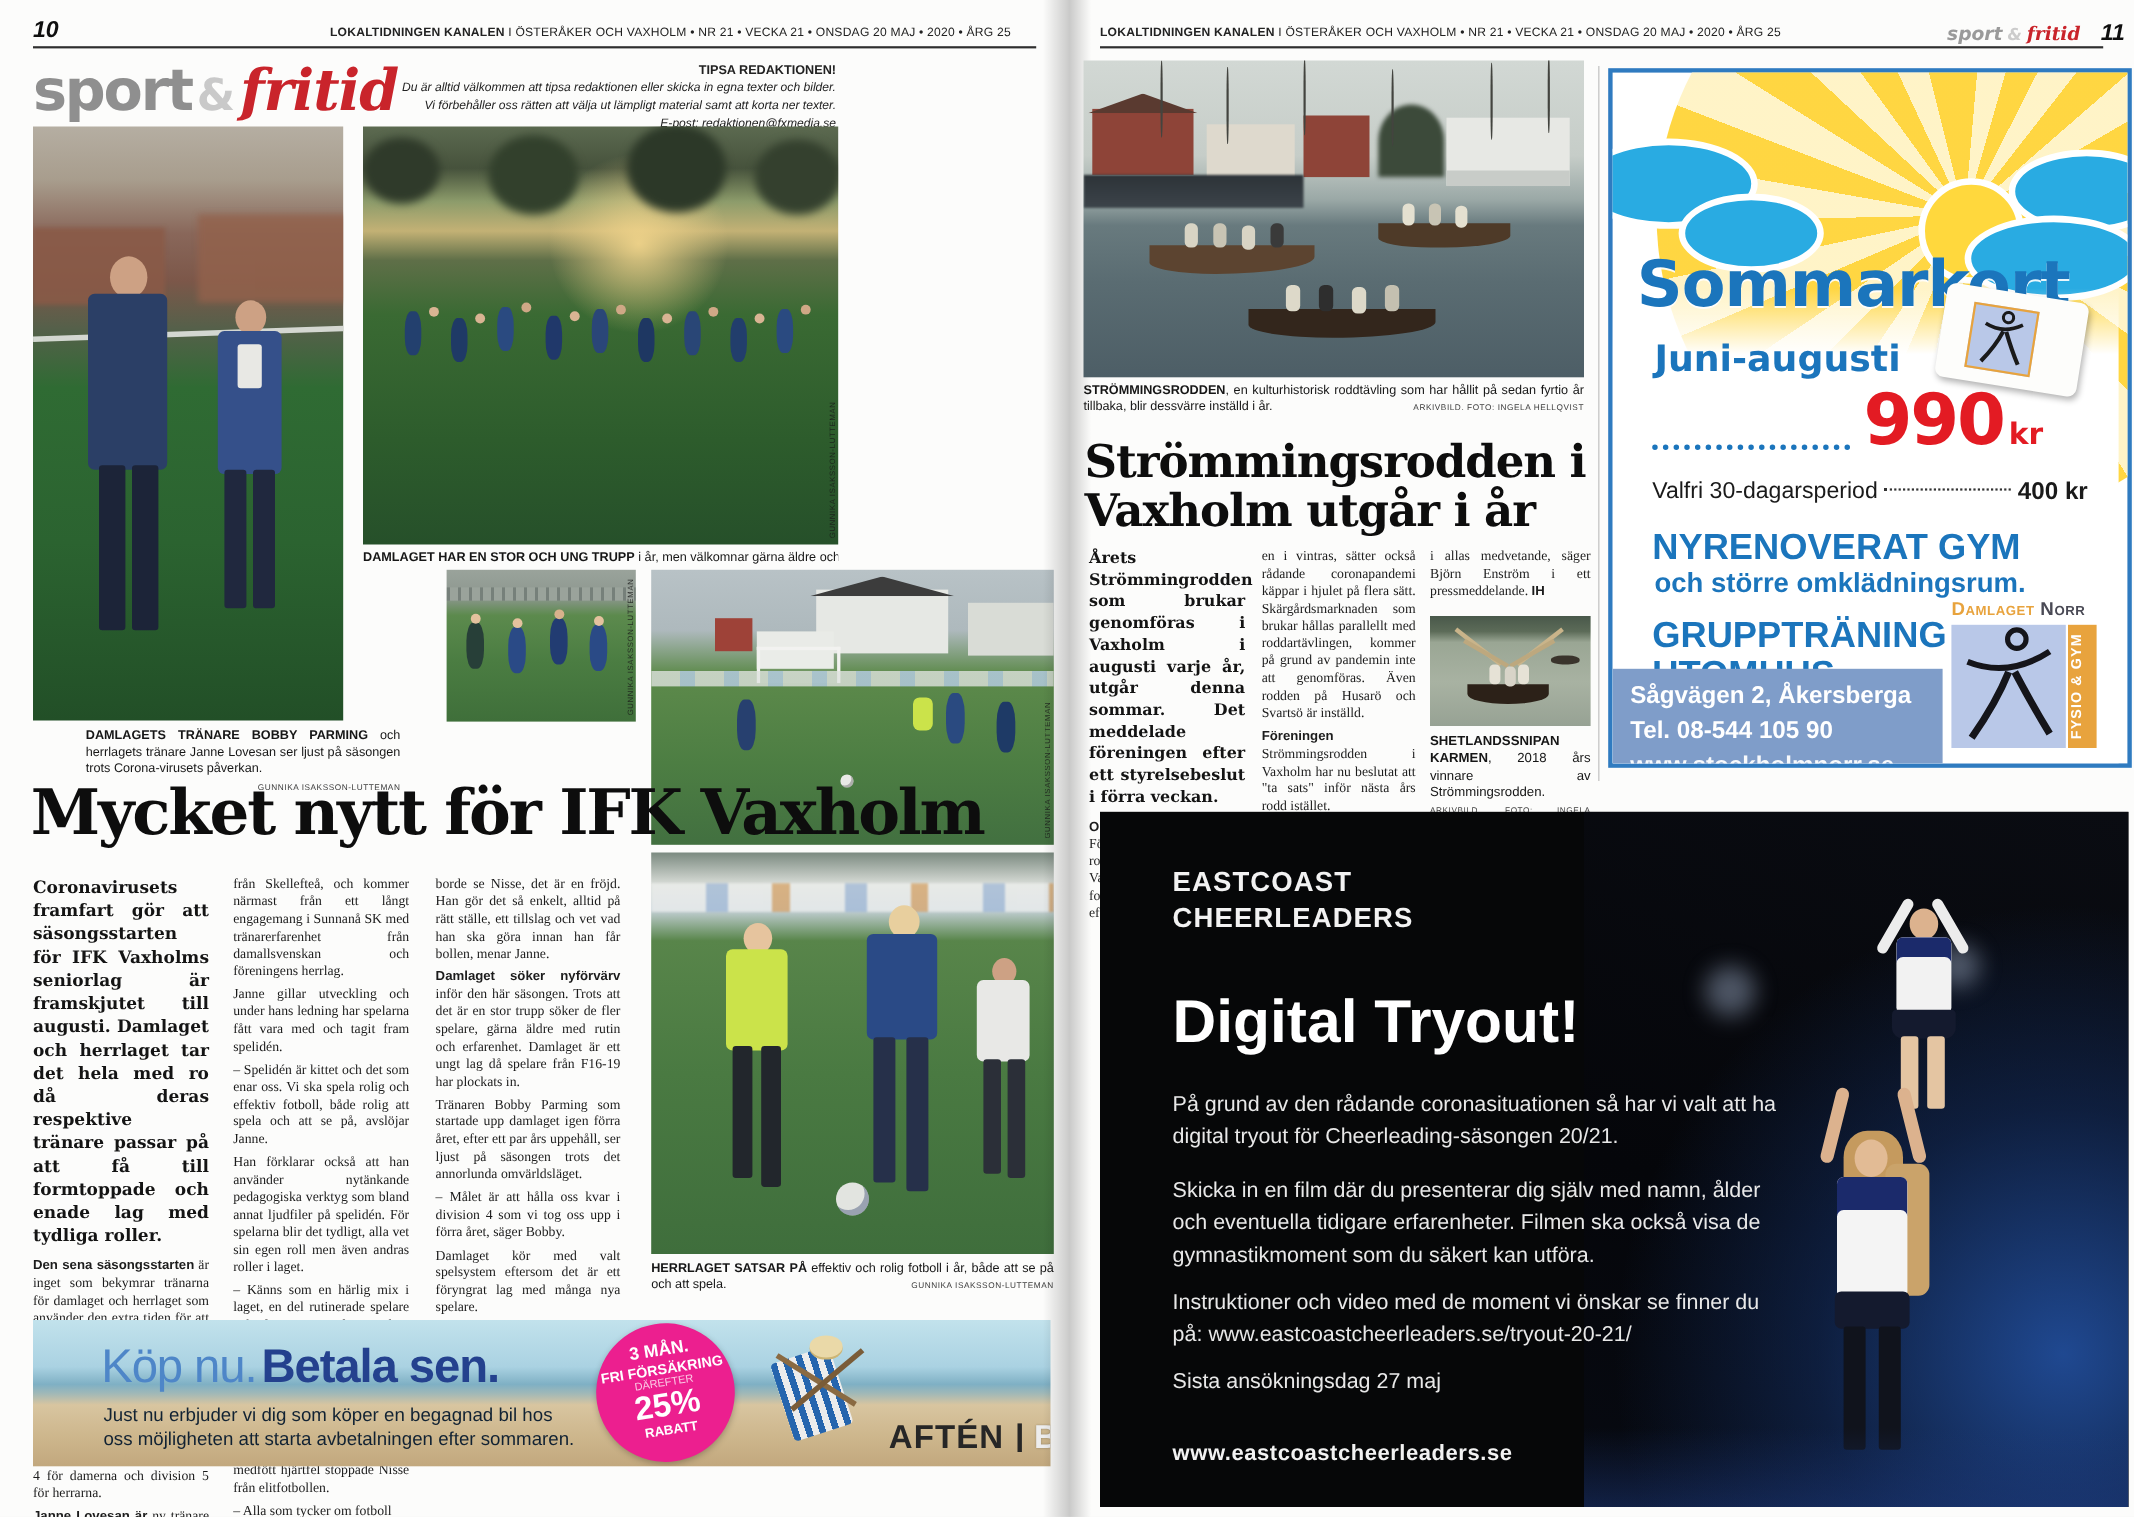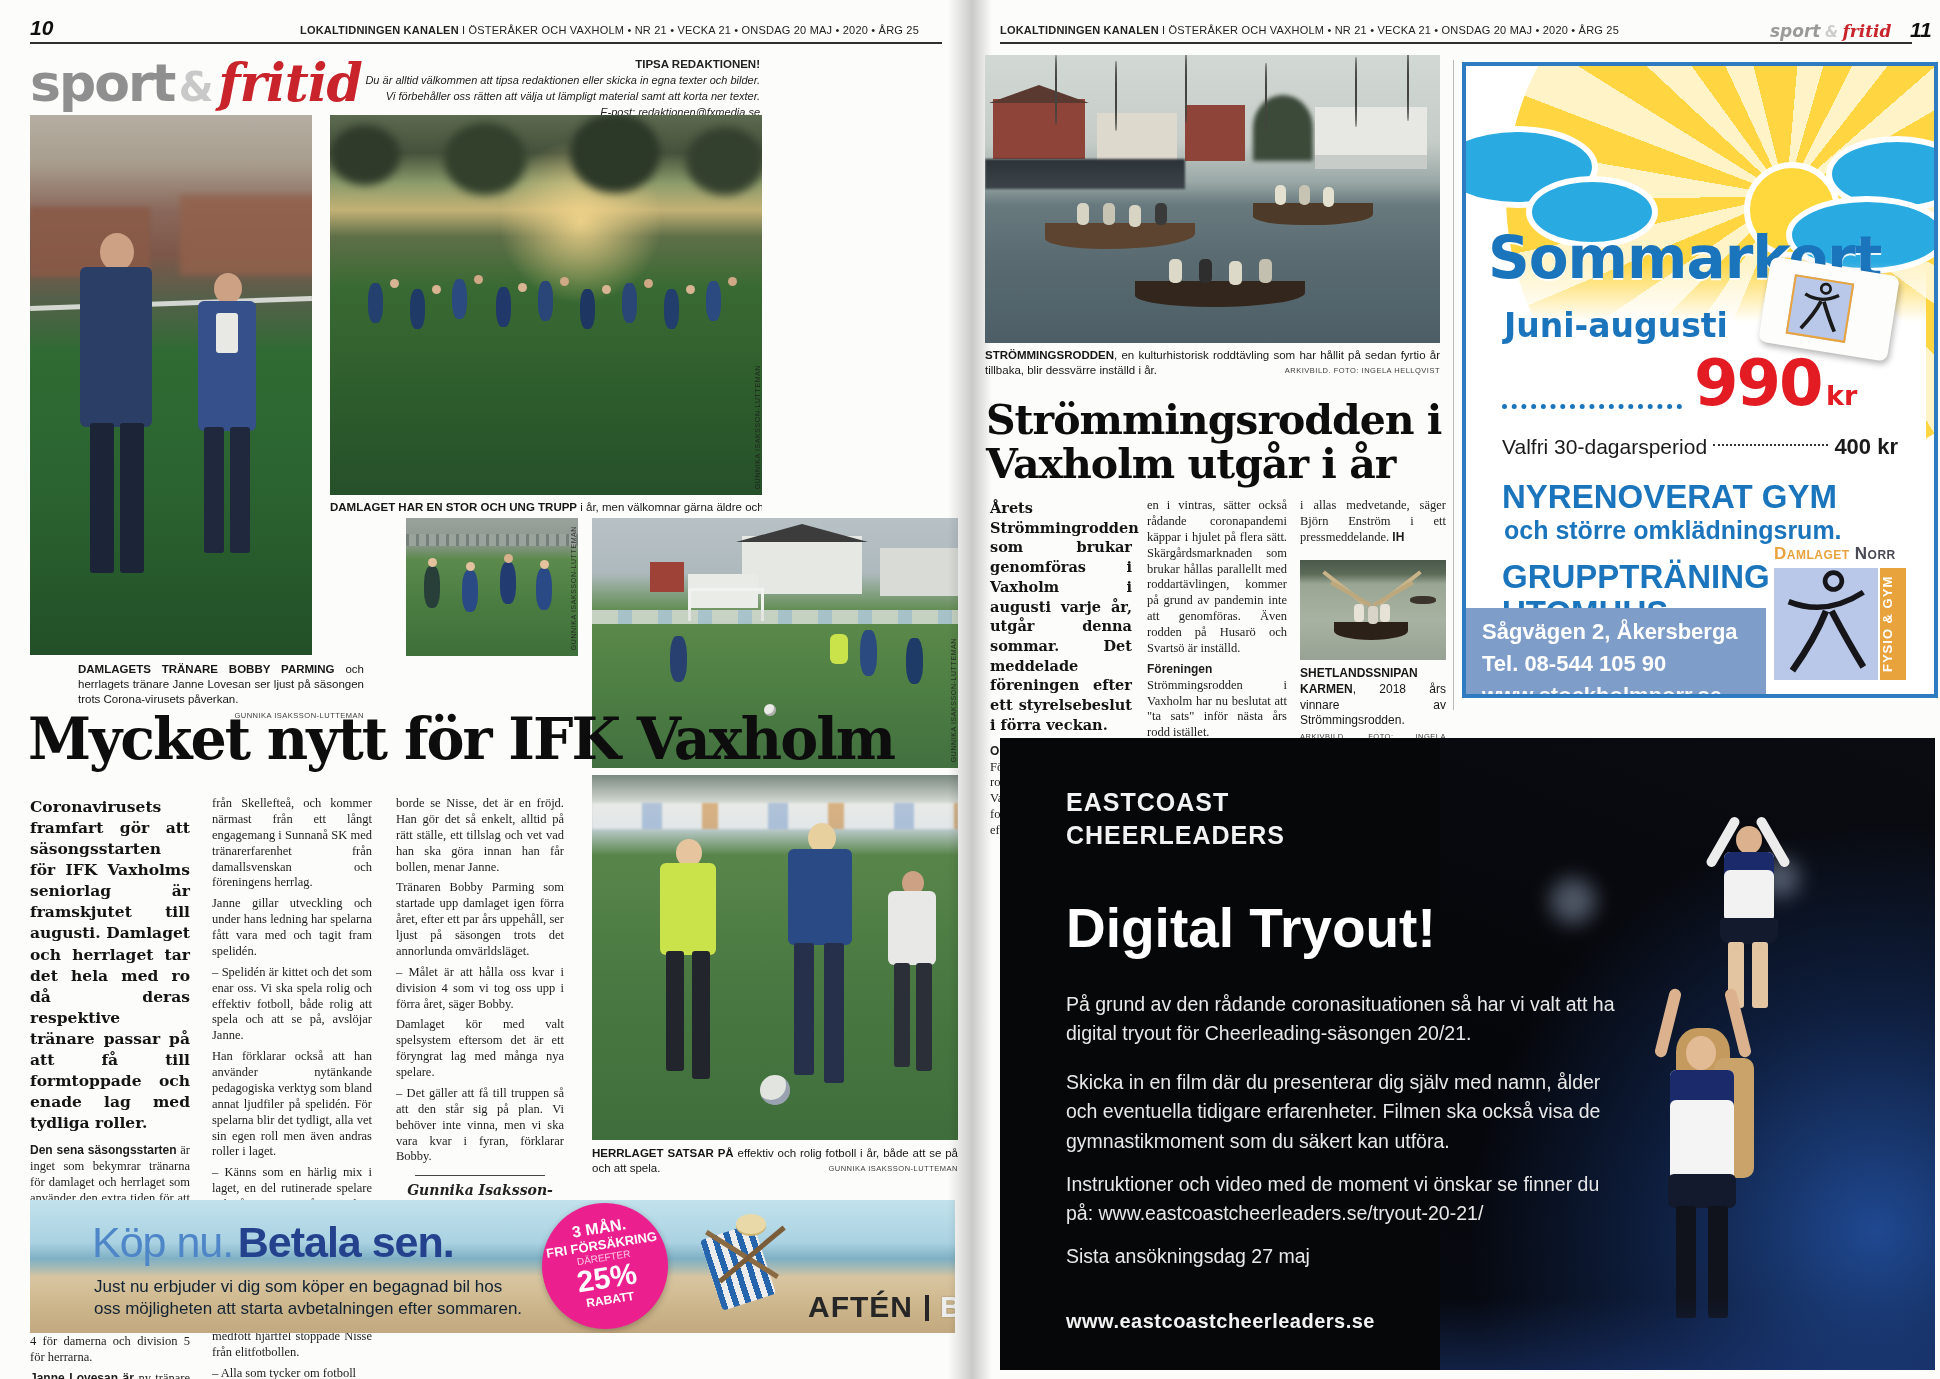--- a/index.html
+++ b/index.html
@@ -195,20 +195,21 @@
     <p class="bt">Janne gillar utveckling och under hans ledning har spelarna fått vara med och tagit fram spelidén.</p>
     <p class="bt">– Spelidén är kittet och det som enar oss. Vi ska spela rolig och effektiv fotboll, både rolig att spela och att se på, avslöjar Janne.</p>
     <p class="bt">Han förklarar också att han använder nytänkande pedagogiska verktyg som bland annat ljudfiler på spelidén. För spelarna blir det tydligt, alla vet sin egen roll men även andras roller i laget.</p>
     <p class="bt">– Känns som en härlig mix i laget, en del rutinerade spelare och några yngre. Många spelare som har en hög ambition, det gillar jag, säger Janne.</p>
     <p class="bt">Herrlagets nyförvärv, den före detta AIK-kaptenen Nisse Johansson, gör efter två års uppehåll från fotbollen comeback i Vaxholm. Ett medfött hjärtfel stoppade Nisse från elitfotbollen.</p>
     <p class="bt">– Alla som tycker om fotboll</p>
   </div>
 
   <div class="abs" style="left:396px;top:796px;width:168px;">
     <p class="bt">borde se Nisse, det är en fröjd. Han gör det så enkelt, alltid på rätt ställe, ett tillslag och vet vad han ska göra innan han får bollen, menar Janne.</p>
+    <p class="bt"><span class="lead">Damlaget söker nyförvärv</span><span> inför den här säsongen. Trots att det är en stor trupp söker de fler spelare, gärna äldre med rutin och erfarenhet. Damlaget är ett ungt lag då spelare från F16-19 har plockats in.</span></p>
     <p class="bt">Tränaren Bobby Parming som startade upp damlaget igen förra året, efter ett par års uppehåll, ser ljust på säsongen trots det annorlunda omvärldsläget.</p>
     <p class="bt">– Målet är att hålla oss kvar i division 4 som vi tog oss upp i förra året, säger Bobby.</p>
     <p class="bt">Damlaget kör med valt spelsystem eftersom det är ett föryngrat lag med många nya spelare.</p>
     <p class="bt">– Det gäller att få till truppen så att den står sig på plan. Vi behöver inte vinna, men vi ska vara kvar i fyran, förklarar Bobby.</p>
     <div class="bysep" style="width:130px;margin:10px auto 6px;"></div>
     <div class="byline">Gunnika Isaksson-Lutteman</div>
   </div>
 
   <div class="abs" style="left:30px;top:1200px;width:925px;height:133px;overflow:hidden;
        background:linear-gradient(180deg,#c2e2ec 0%,#aad2e2 32%,#7fb0c4 44%,#9fb8b8 50%,#d8c5a0 58%,#cdb68c 80%,#c2a87e 100%);">

